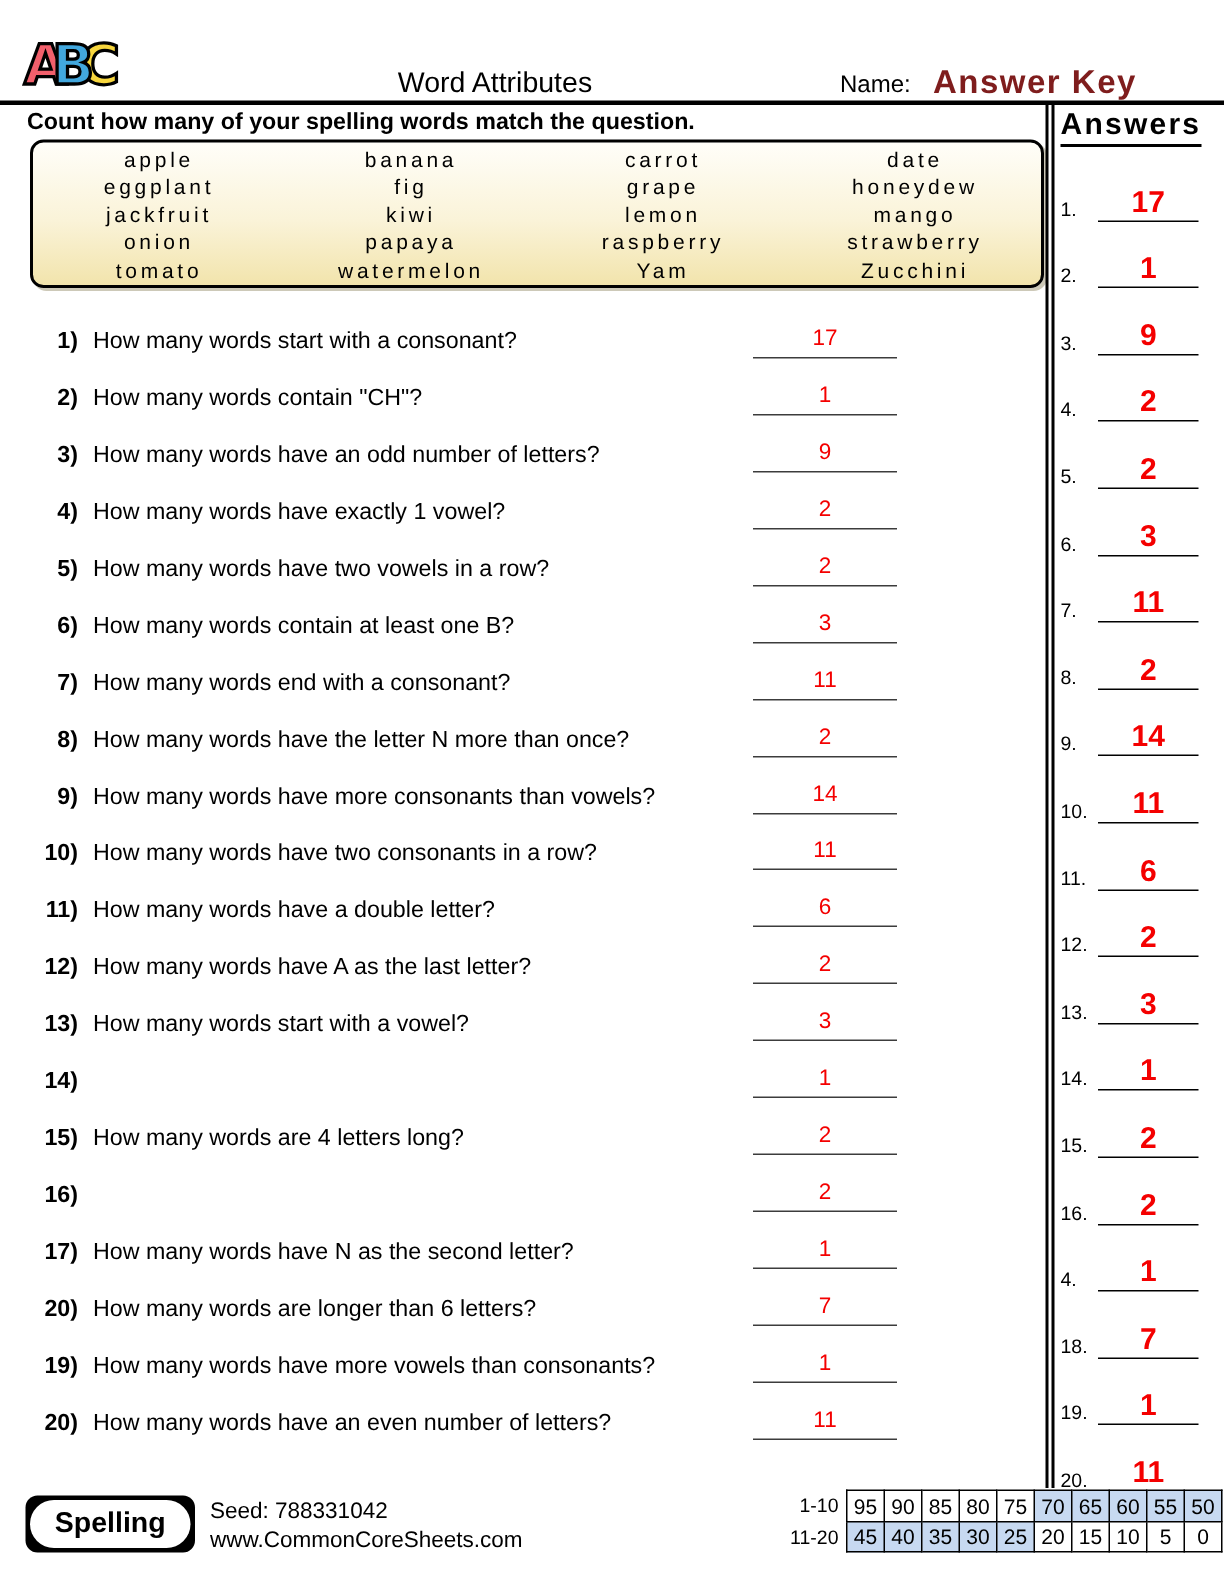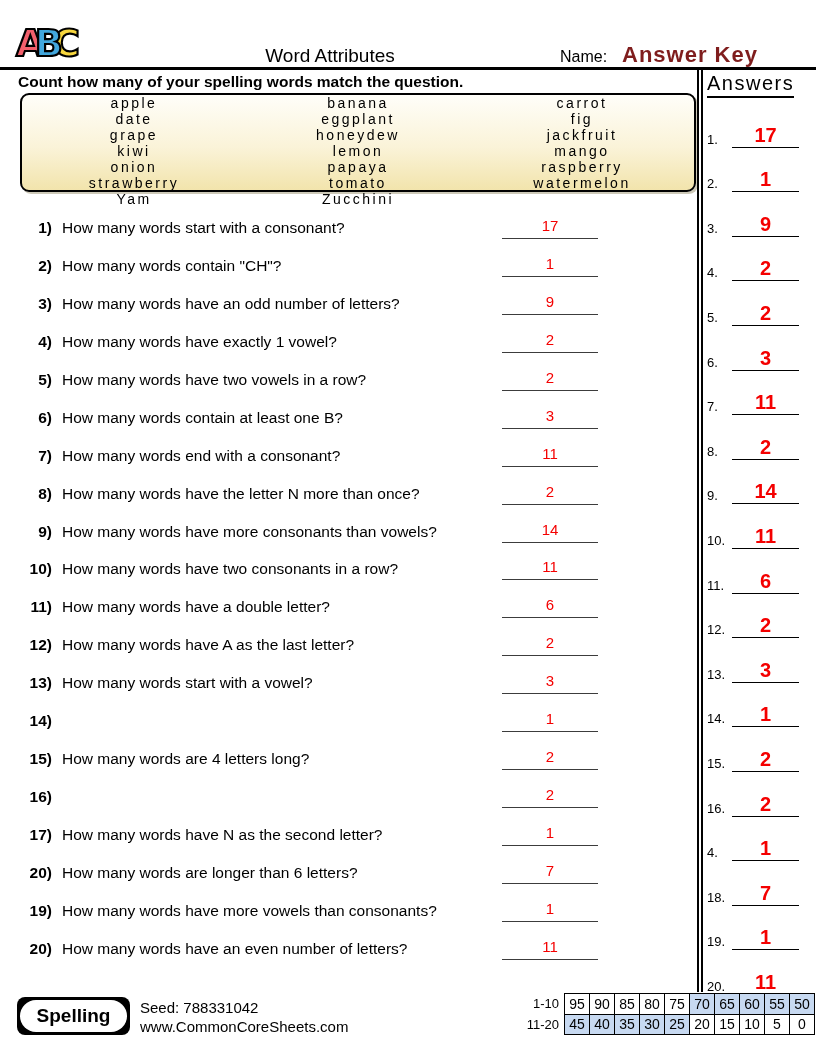--- a/index.html
+++ b/index.html
@@ -25,39 +25,39 @@
   .topline { position:absolute; top:67px; left:0; width:816px; height:3px; background:#000; }
 
   
   .instruction { position:absolute; top:73px; left:18px; font-size:15.5px; font-weight:bold; }
 
   .wordbox {
     position:absolute; top:93px; left:20px; width:672px; height:95px;
     border:2.5px solid #000; border-radius:9px;
     background:linear-gradient(#fffef9 0%, #faf3d8 55%, #f2e4ac 100%);
     box-shadow:2px 2px 0 rgba(90,75,20,0.30);
-    display:grid; grid-template-columns:repeat(3,1fr); align-content:space-evenly;
+    display:grid; grid-template-columns:repeat(4,1fr); align-content:space-evenly;
   }
   .wordbox .w { text-align:center; font-size:14px; letter-spacing:2.5px; }
 
   .questions { position:absolute; top:219px; left:18px; width:662px; }
   .q-row { position:relative; height:37.95px; font-size:15.5px; }
   .q-num { position:absolute; left:0; width:34px; text-align:right; font-weight:bold; }
   .q-text { position:absolute; left:44px; white-space:nowrap; }
   .q-ans {
     position:absolute; left:484px; top:-2px; width:96px; height:21px;
     border-bottom:1.6px solid #3c3c3c; text-align:center;
     font-size:15px; color:#f40000;
   }
 
   
   .ans-sep { position:absolute; left:697px; top:70px; height:922px; border-left:6px double #000; }
   .ans-panel { position:absolute; left:707px; top:72px; width:101px; }
   .ans-title {
-    display:inline-block; font-size:20px; font-weight:normal; letter-spacing:1.5px;
+    display:inline-block; font-size:20px; font-weight:bold; letter-spacing:1.5px;
     border-bottom:2px solid #000; padding-bottom:1px;
   }
   .ans-rows { margin-top:5px; }
   .ans-row { height:44.6px; display:flex; align-items:flex-end; }
   .ans-num { width:25px; font-size:13px; padding-bottom:1px; }
   .ans-slot {
     flex:1; margin-right:9px; border-bottom:1.6px solid #000; text-align:center;
     color:#f40000; font-weight:bold; font-size:20px; line-height:23px;
   }
 

